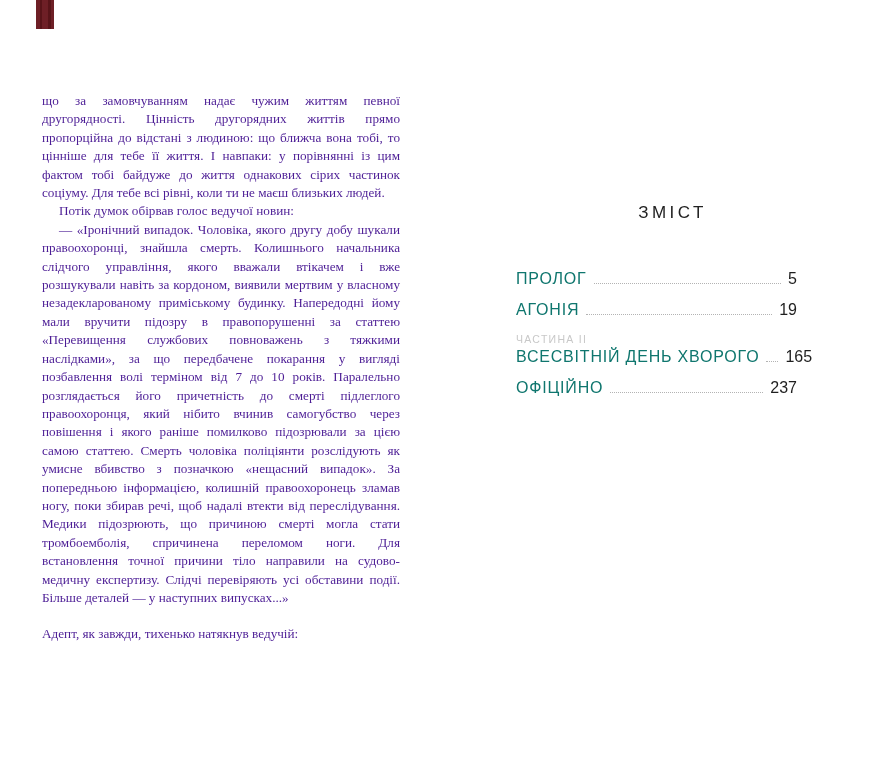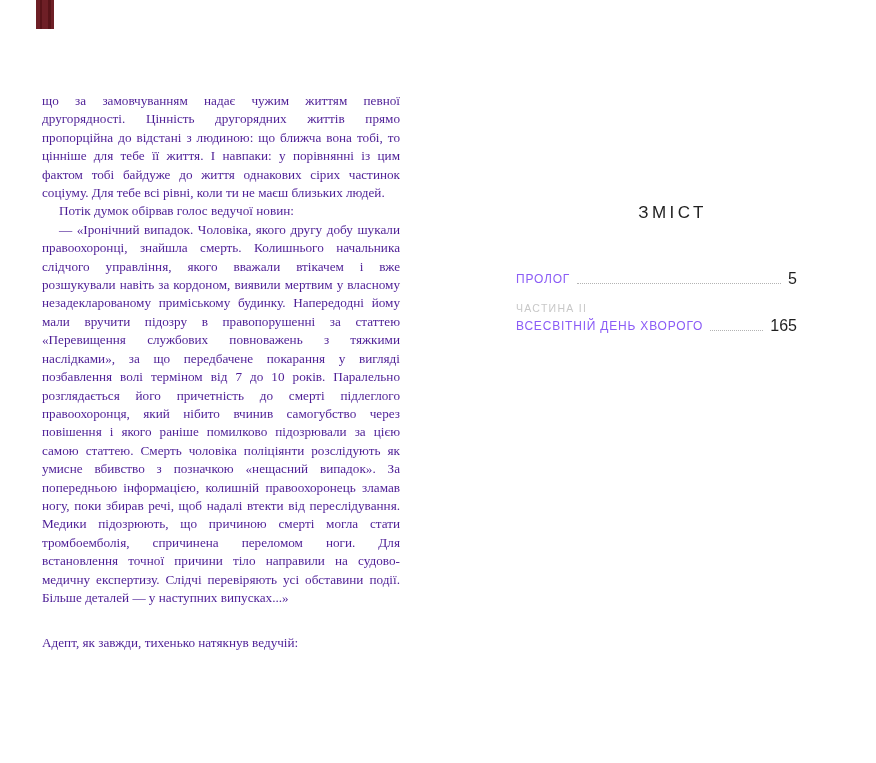--- a/index.html
+++ b/index.html
@@ -31,21 +31,21 @@
     top: 92px;
     width: 358px;
     font-family: "Liberation Serif", "DejaVu Serif", serif;
     font-size: 13.2px;
     line-height: 18.4px;
     color: #4c1d95;
     text-align: justify;
   }
   #book-text .para { margin: 0; }
   #book-text .para.indent { text-indent: 17px; }
-  #book-text .para.gap { margin-top: 27px; }
+  #book-text .para.gap { margin-top: 18px; }
 
   
   #toc-title {
     position: absolute;
     left: 516px;
     top: 187px;
     width: 281px;
     margin: 16px;
     font-family: "Liberation Sans", "DejaVu Sans", sans-serif;
     font-size: 17px;
@@ -73,24 +73,24 @@
     line-height: 11px;
   }
   .toc-part + .toc-row { margin-top: 4px !important; }
   .toc-row {
     display: flex;
     align-items: flex-end;
     height: 16px;
     cursor: pointer;
   }
   .toc-label {
-    font-size: 12px;
+    font-size: 16px;
     font-weight: 500;
     letter-spacing: 0.8px;
-    color: #8b5cf6;
+    color: #0f766e;
     white-space: nowrap;
     line-height: 16px;
   }
   .toc-leader {
     flex: 1;
     border-bottom: 1.5px dotted #b3b3b3;
     margin: 0 7px 3px 7px;
     min-width: 12px;
   }
   .toc-page {
@@ -118,22 +118,32 @@
   </div>
 
   <div>
     <h1 id="toc-title">ЗМІСТ</h1>
     <div id="toc-list">
         <div class="toc-row">
           <span class="toc-label">ПРОЛОГ</span>
           <span class="toc-leader"></span>
           <span class="toc-page">5</span>
         </div>
+        <div class="toc-row">
+          <span class="toc-label">АГОНІЯ</span>
+          <span class="toc-leader"></span>
+          <span class="toc-page">19</span>
+        </div>
         <div class="toc-part">ЧАСТИНА ІІ</div>
         <div class="toc-row">
           <span class="toc-label">ВСЕСВІТНІЙ ДЕНЬ ХВОРОГО</span>
           <span class="toc-leader"></span>
           <span class="toc-page">165</span>
+        </div>
+        <div class="toc-row">
+          <span class="toc-label">ОФІЦІЙНО</span>
+          <span class="toc-leader"></span>
+          <span class="toc-page">237</span>
         </div>
       </div>
   </div>
 
 </div>
 
 </body></html>

